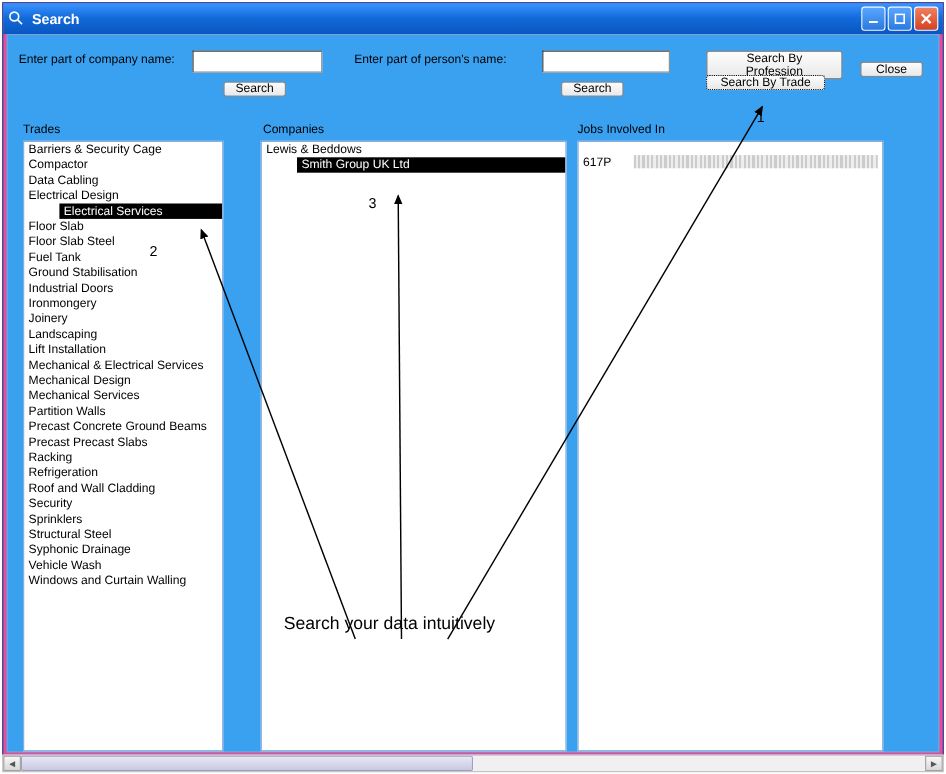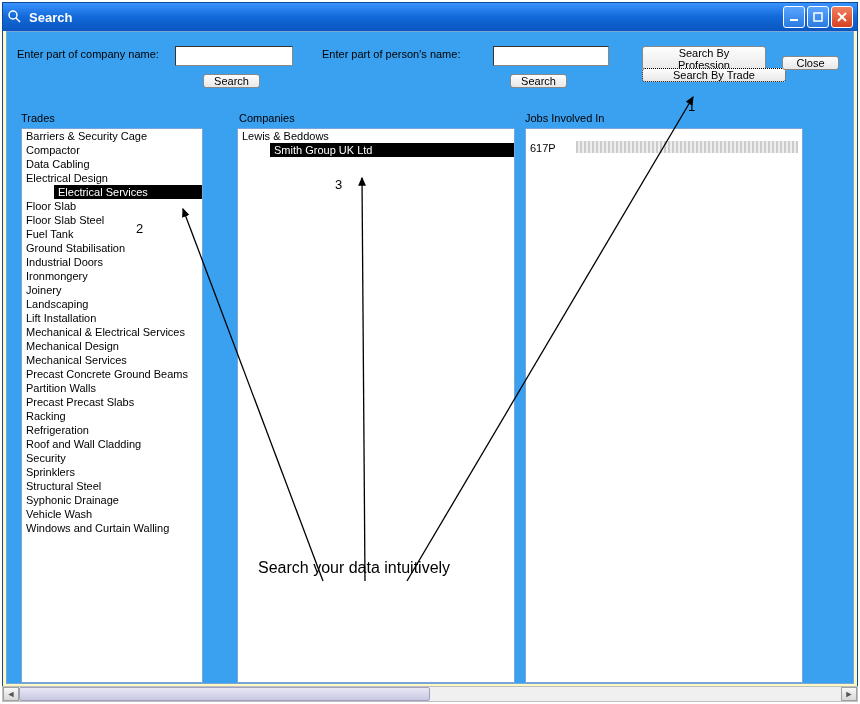--- a/index.html
+++ b/index.html
@@ -12,21 +12,21 @@
       overflow: hidden;
       position: relative;
     }
     .window {
       width: 856px;
       height: 686px;
       border: 1px solid #0a4a99;
       position: absolute;
       top: 2px;
       left: 2px;
-      background: #fef9c3;
+      background: #ec4899;
     }
     .titlebar {
       height: 28px;
       background: linear-gradient(to bottom, #3a93ff 0%, #1169d8 50%, #0a56c0 100%);
       display: flex;
       align-items: center;
       padding: 0 4px;
       color: #fff;
       font-weight: bold;
       font-size: 13px;
@@ -88,21 +88,21 @@
       font-size: 11px;
       background: linear-gradient(to bottom, #fdfdfd, #e8e8e8);
       border: 1px solid #888;
       border-radius: 3px;
       padding: 0 10px;
       cursor: pointer;
     }
     .btn-search-company { left: 196px; top: 28px; width: 57px; }
     .btn-search-person { left: 503px; top: 28px; width: 57px; }
     .btn-profession { left: 635px; top: 0; width: 124px; }
-    .btn-trade { left: 635px; top: 22px; width: 144px; border: 1px dotted #000; }
+    .btn-trade { left: 635px; top: 22px; width: 108px; border: 1px dotted #000; }
     .btn-close { left: 775px; top: 10px; width: 57px; }
     .col-header {
       position: absolute;
       top: 80px;
       font-size: 11px;
       color: #000;
     }
     .hdr-trades { left: 14px; }
     .hdr-companies { left: 232px; }
     .hdr-jobs { left: 518px; }
@@ -268,22 +268,22 @@
         <div class="list-item">Fuel Tank</div>
         <div class="list-item">Ground Stabilisation</div>
         <div class="list-item">Industrial Doors</div>
         <div class="list-item">Ironmongery</div>
         <div class="list-item">Joinery</div>
         <div class="list-item">Landscaping</div>
         <div class="list-item">Lift Installation</div>
         <div class="list-item">Mechanical &amp; Electrical Services</div>
         <div class="list-item">Mechanical Design</div>
         <div class="list-item">Mechanical Services</div>
+        <div class="list-item">Partition Walls</div>
         <div class="list-item">Precast Concrete Ground Beams</div>
-        <div class="list-item">Partition Walls</div>
         <div class="list-item">Precast Precast Slabs</div>
         <div class="list-item">Racking</div>
         <div class="list-item">Refrigeration</div>
         <div class="list-item">Roof and Wall Cladding</div>
         <div class="list-item">Security</div>
         <div class="list-item">Sprinklers</div>
         <div class="list-item">Structural Steel</div>
         <div class="list-item">Syphonic Drainage</div>
         <div class="list-item">Vehicle Wash</div>
         <div class="list-item">Windows and Curtain Walling</div>

